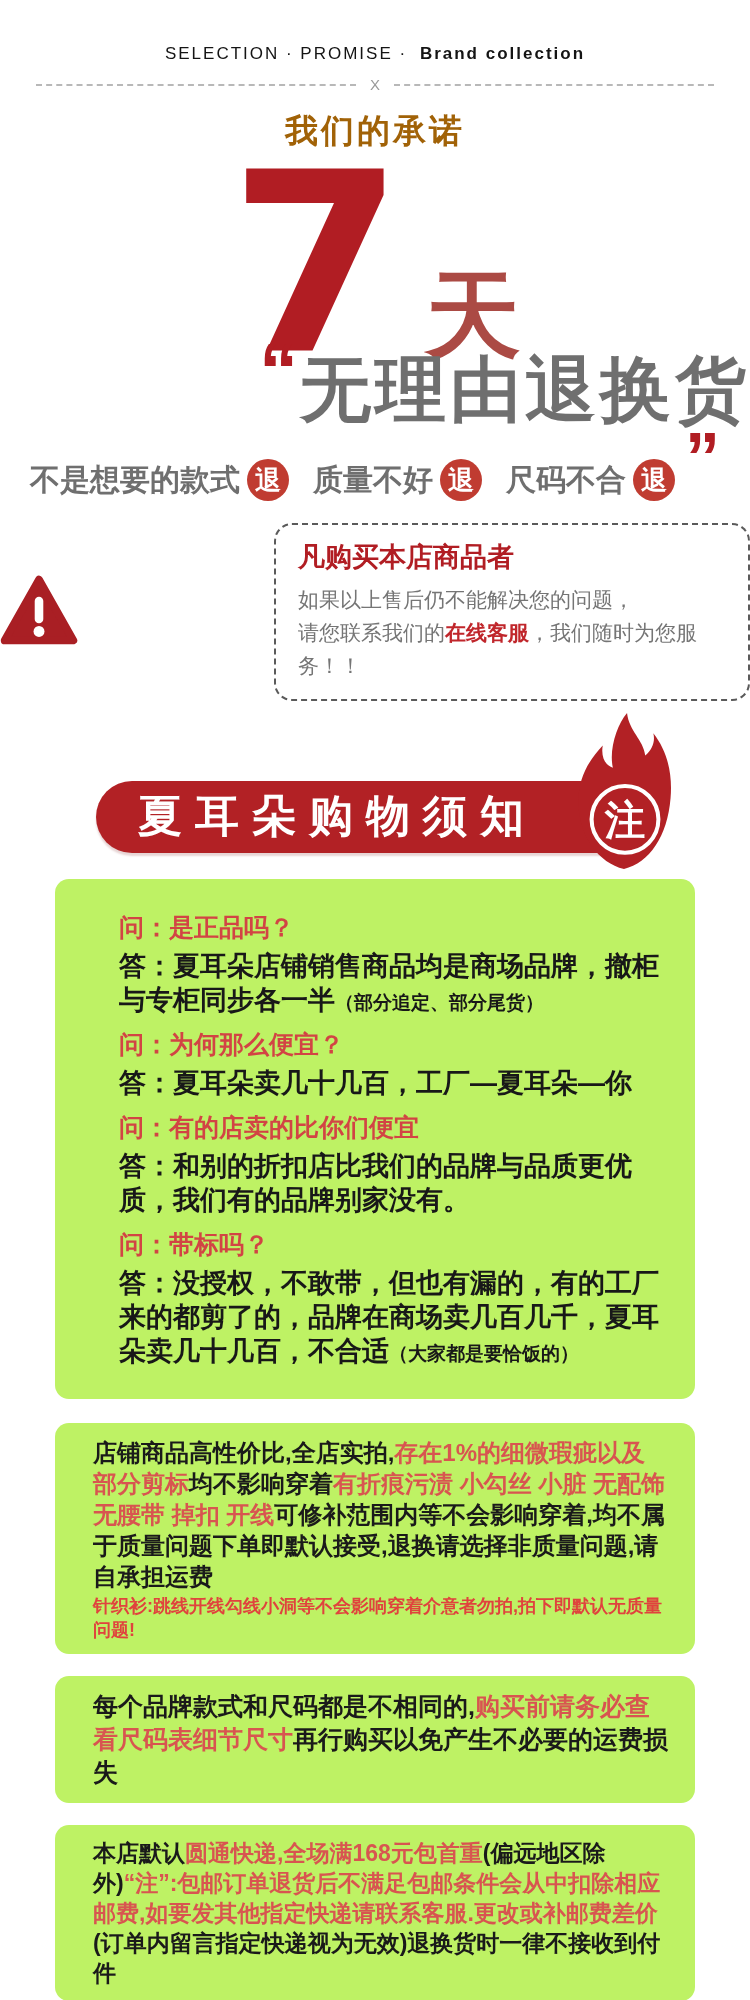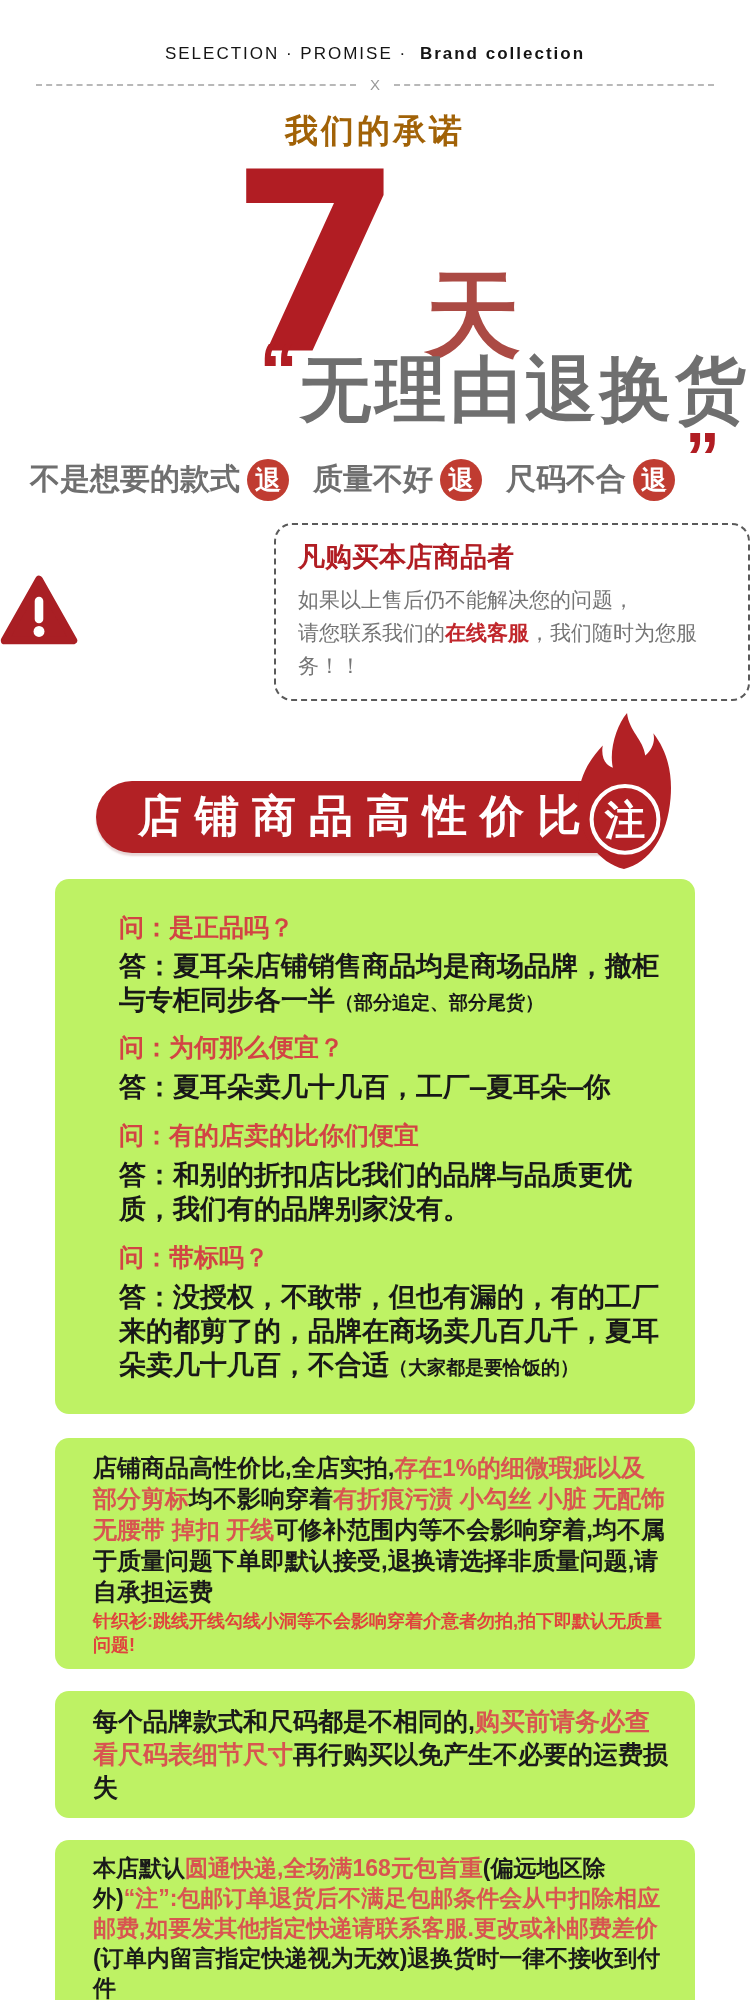--- a/index.html
+++ b/index.html
@@ -18,41 +18,41 @@
   
   .seven-row{display:flex;justify-content:center;align-items:flex-end;height:205px;margin-top:2px;}
   .seven{font-size:250px;line-height:192px;font-weight:bold;color:#b11d23;font-family:"DejaVu Sans",sans-serif;}
   .tian{font-size:95px;line-height:92px;font-weight:bold;color:#ab4a44;margin-left:22px;}
   
   .headline-row{text-align:right;height:88px;line-height:52px;white-space:nowrap;}
   .q-open{color:#b11d23;font-size:78px;font-weight:bold;display:inline-block;transform:translateY(-16px);margin-right:2px;}
   .headline{color:#6f6f6f;font-size:71px;font-weight:bold;letter-spacing:4px;}
   
   .conditions{display:flex;justify-content:center;align-items:center;margin-top:10px;color:#6f6f6f;font-size:30px;font-weight:bold;}
-  .cond-group{display:flex;align-items:flex-start;gap:7px;}
+  .cond-group{display:flex;align-items:center;gap:7px;}
   .cond-group + .cond-group{margin-left:24px;}
   .badge{width:42px;height:42px;border-radius:50%;background:#c03c31;color:#fff;font-size:26px;display:flex;align-items:center;justify-content:center;font-weight:bold;flex:0 0 auto;}
   .q-close{color:#b11d23;font-size:70px;font-weight:bold;line-height:0;display:inline-block;transform:translateY(-22px);margin-left:10px;}
   
   .warning-row{display:flex;justify-content:space-between;align-items:center;gap:44px;margin-top:22px;}
   .warn-icon{flex:0 0 auto;}
   .notice-box{width:428px;border:2px dashed #5a5a5a;border-radius:18px;padding:14px 22px 16px;}
   .notice-title{color:#b11d23;font-size:27px;font-weight:bold;margin-bottom:8px;}
   .notice-text{color:#757575;font-size:21px;line-height:1.58;}
   .hl{color:#c0262b;font-weight:bold;}
   
   .banner-wrap{position:relative;width:556px;margin:80px 0 0 96px;}
   .pill{height:72px;background:#b22125;border-radius:40px;display:flex;align-items:center;padding-left:42px;box-shadow:0 3px 2px rgba(120,20,20,0.18);}
   .pill-text{color:#ffffff;font-size:44px;font-weight:bold;letter-spacing:13px;white-space:nowrap;}
   .flame{position:absolute;right:-22px;top:-70px;width:98px;height:162px;}
   .flame svg{width:100%;height:100%;}
   
   .box{margin:26px 55px 0;background:#bef264;border-radius:14px;}
   .qa-box{padding:32px 24px 28px 64px;margin-top:26px;}
-  .qa-item + .qa-item{margin-top:14px;font-family:Liberation Mono, monospace;}
+  .qa-item + .qa-item{margin-top:8px;}
   .qa-q{color:#d24444;font-size:25px;font-weight:bold;line-height:32px;}
   .qa-a{color:#181818;font-size:27px;font-weight:bold;line-height:34px;margin-top:6px;}
   .qa-note{font-size:19px;}
   .p-box{padding:14px 26px 12px 38px;margin-top:24px;}
   .p-text{font-size:24px;font-weight:bold;line-height:31px;color:#1a1a1a;margin:0;}
   .k{color:#1a1a1a;}
   .r{color:#d85550;}
   .p-note{font-size:18px;line-height:24px;font-weight:bold;color:#e0433d;margin:2px 0 0;}
   .box3{margin-top:22px;}
   .box3 .p-text{font-size:25px;line-height:33px;padding:0;}
@@ -113,21 +113,21 @@
       <div class="notice-title">凡购买本店商品者</div>
       <div class="notice-text">
         <span>如果以上售后仍不能解决您的问题，</span><br>
         <span>请您联系我们的</span><span class="hl">在线客服</span><span>，我们随时为您服务！！</span>
       </div>
     </div>
   </div>
 
   <div class="banner-wrap">
     <div class="pill">
-      <span class="pill-text">店铺商品高性价比</span>
+      <span class="pill-text">夏耳朵购物须知</span>
     </div>
     <div class="flame">
       <svg viewBox="0 0 96 160" xmlns="http://www.w3.org/2000/svg">
         <path d="M50 2 C52 20 66 28 68 44 C75 38 78 30 76 22 C90 40 95 62 93 86 C90 124 72 150 47 156 C22 150 3 124 2 92 C1 66 13 48 26 34 C24 46 29 54 36 56 C32 38 40 14 50 2 Z" fill="#b22125"></path>
         <circle cx="48" cy="107" r="33" fill="none" stroke="#ffffff" stroke-width="4"></circle>
         <text x="48" y="121" text-anchor="middle" font-size="40" font-weight="bold" fill="#ffffff" id="stamp-text">注</text>
       </svg>
     </div>
   </div>
 

